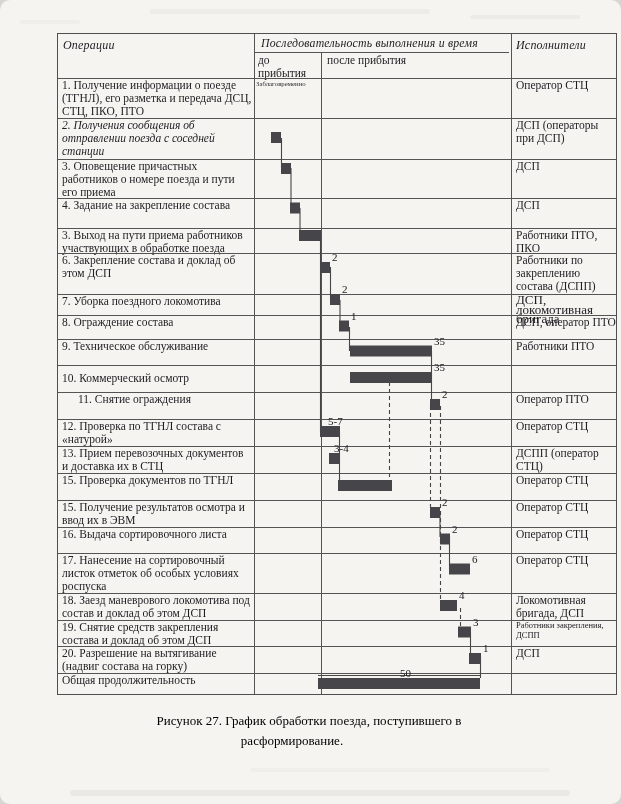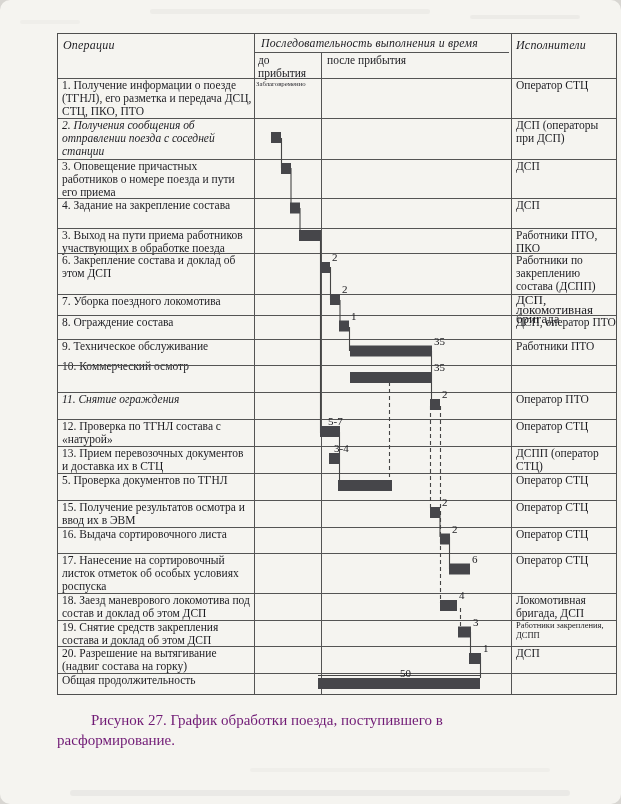--- a/index.html
+++ b/index.html
@@ -13,25 +13,25 @@
   .hcell{position:absolute;font-size:12px;font-style:italic;letter-spacing:.2px;}
   .hsub{position:absolute;font-size:11.5px;line-height:12.5px;}
   .trow{position:absolute;left:0;right:0;}
   .op-text{position:absolute;left:4px;right:2px;top:1px;font-size:11.5px;line-height:12.9px;}
   .exec-text{position:absolute;left:5px;right:2px;top:1px;font-size:11.5px;line-height:13px;}
   .opcell{position:absolute;left:0;width:196px;top:0;bottom:0;}
   .tlcell{position:absolute;left:196px;width:257px;top:0;bottom:0;}
   .execcell{position:absolute;left:453px;width:107px;top:0;bottom:0;}
   .tl-note{position:absolute;left:2px;top:2px;width:62px;font-size:6.8px;line-height:7.5px;color:#2a2a30;}
   #rows .trow:nth-of-type(2) .op-text{font-style:italic;}
-  #rows .trow:nth-of-type(11) .op-text{font-style:italic;}
+  #rows .trow:nth-of-type(11) .op-text{margin-left:16px;}
   #rows .trow:nth-of-type(7) .exec-text{font-size:13px;line-height:9.5px;}
   #rows .trow:nth-of-type(19) .exec-text{font-size:8.5px;line-height:9.5px;}
   .overlay{position:absolute;left:0;top:0;width:621px;height:804px;pointer-events:none;}
-  .caption{position:absolute;left:57px;top:711px;width:470px;font-size:15px;line-height:19.5px;color:#701a75;}
+  .caption{position:absolute;left:57px;top:711px;width:470px;font-size:13px;line-height:19.5px;color:#000000;text-align:center;}
   .caption .l1{padding-left:34px;}
 </style>
 </head>
 <body>
 
 <div class="page">
 
   <div class="noise" style="left:150px;top:9px;width:280px;height:5px;opacity:.05;border-radius:3px;"></div>
   <div class="noise" style="left:470px;top:15px;width:110px;height:4px;opacity:.06;border-radius:2px;"></div>
   <div class="noise" style="left:20px;top:20px;width:60px;height:4px;opacity:.04;border-radius:2px;"></div>
@@ -129,21 +129,21 @@
         </div>
         <div class="trow" style="top: 305px; height: 26px;">
           <div class="opcell">
             <span class="op-text">9. Техническое обслуживание</span>
           </div>
           <div class="tlcell"></div>
           <div class="execcell">
             <span class="exec-text">Работники ПТО</span>
           </div>
         </div>
-        <div class="trow" style="top: 325px; height: 27px;">
+        <div class="trow" style="top: 337px; height: 27px;">
           <div class="opcell">
             <span class="op-text">10. Коммерческий осмотр</span>
           </div>
           <div class="tlcell"></div>
         </div>
         <div class="trow" style="top: 358px; height: 27px;">
           <div class="opcell">
             <span class="op-text">11. Снятие ограждения</span>
           </div>
           <div class="tlcell"></div>
@@ -164,21 +164,21 @@
           <div class="opcell">
             <span class="op-text">13. Прием перевозочных документов и доставка их в СТЦ</span>
           </div>
           <div class="tlcell"></div>
           <div class="execcell">
             <span class="exec-text">ДСПП (оператор СТЦ)</span>
           </div>
         </div>
         <div class="trow" style="top: 439px; height: 27px;">
           <div class="opcell">
-            <span class="op-text">5. Проверка документов по ТГНЛ</span>
+            <span class="op-text">15. Проверка документов по ТГНЛ</span>
           </div>
           <div class="tlcell"></div>
           <div class="execcell">
             <span class="exec-text">Оператор СТЦ</span>
           </div>
         </div>
         <div class="trow" style="top: 466px; height: 27px;">
           <div class="opcell">
             <span class="op-text">15. Получение результатов осмотра и ввод их в ЭВМ</span>
           </div>

